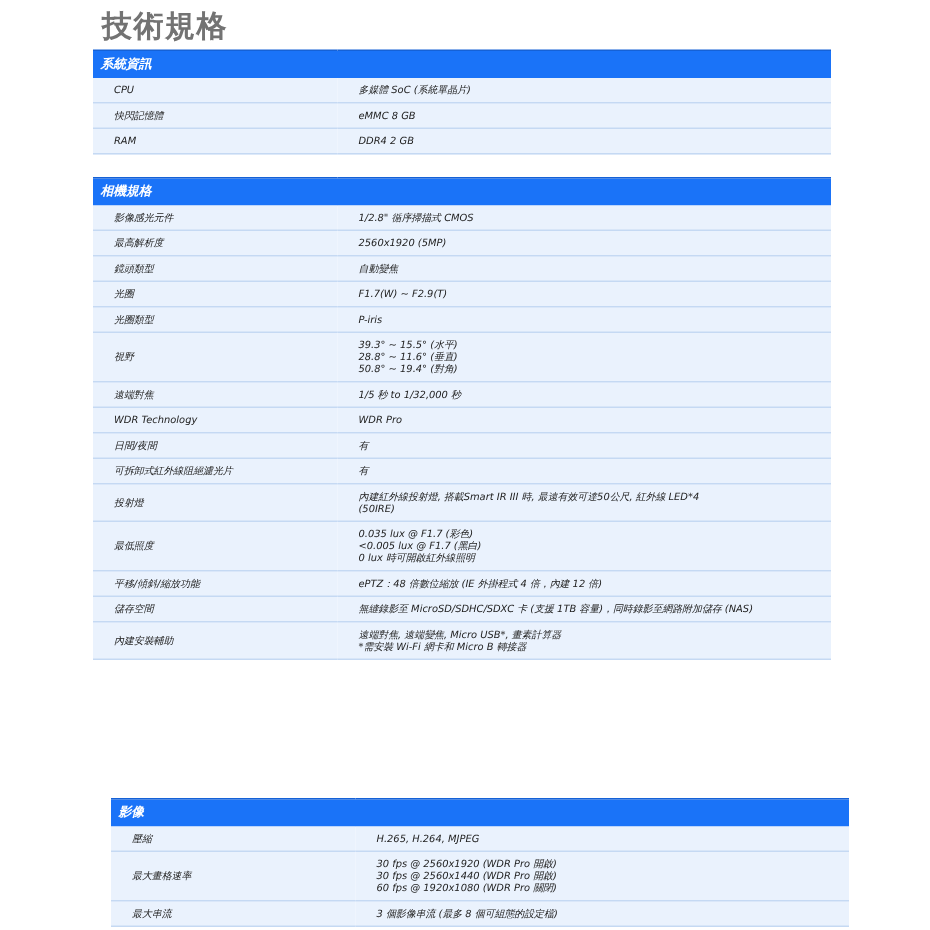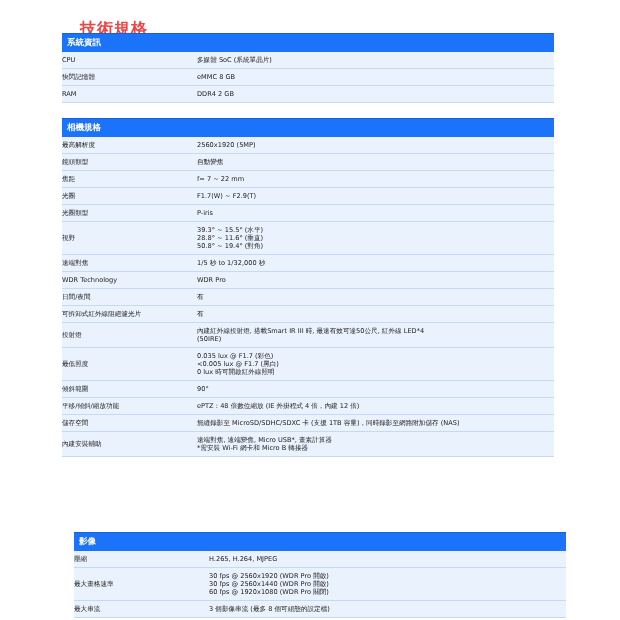--- a/index.html
+++ b/index.html
@@ -1,23 +1,23 @@
 <!DOCTYPE html>
 <html><head>
 <meta charset="utf-8">
 <style>
   html, body { margin: 0; padding: 0; background: #ffffff; }
   body { width: 620px; height: 620px; overflow: hidden; position: relative;
          font-family: "DejaVu Sans", "Liberation Sans", sans-serif; color: #222; }
-  .page-title { position: absolute; left: 64px; top: 0px; margin: 16px;
-                font-size: 16px; font-weight: bold; color: #ef4444; letter-spacing: 1px; line-height: 26px; }
-  .spec-table { position: absolute; left: 62px; width: 492px; border-collapse: collapse; }
+  .page-title { position: absolute; left: 64px; top: 0px; margin: 4px;
+                font-size: 20px; font-weight: bold; color: #737373; letter-spacing: 1px; line-height: 26px; }
+  .spec-table { position: absolute; left: 62px; width: 492px; border-collapse: collapse; font-style: italic; }
   .spec-table th { background: #1a73f8; color: #ffffff; text-align: left; font-size: 8.5px;
                    font-weight: bold; padding: 0 5px; height: 18px; border-top: 1px solid #1561d6; }
-  .spec-table td { background: #eaf2fd; font-size: 6.6px; line-height: 8px; padding: 4px 0;
+  .spec-table td { background: #eaf2fd; font-size: 6.6px; line-height: 8px; padding: 4px 14px;
                    border-bottom: 2px solid #ffffff; vertical-align: middle; color: #222; }
   .spec-table tr.row td { border-bottom: 1px solid #c5d9f3; }
   .spec-table td.k { width: 135px; }
   .spec-table td.v { white-space: pre-line; }
   #sys { top: 33px; }
   #cam { top: 118px; }
   #vid { top: 532px; margin-left: 12px; }
 </style>
 </head>
 <body>
@@ -47,30 +47,30 @@
 </table>
 
 <table class="spec-table" id="cam">
   <thead>
       <tr>
         <th colspan="2">相機規格</th>
       </tr>
     </thead>
   <tbody>
     <tr class="row">
+        <td class="k">影像感光元件</td>
+        <td class="v">1/2.8" 循序掃描式 CMOS</td>
+      </tr>
+    <tr class="row">
         <td class="k">最高解析度</td>
         <td class="v">2560x1920 (5MP)</td>
       </tr>
     <tr class="row">
         <td class="k">鏡頭類型</td>
         <td class="v">自動變焦</td>
-      </tr>
-    <tr class="row">
-        <td class="k">焦距</td>
-        <td class="v">f= 7 ~ 22 mm</td>
       </tr>
     <tr class="row">
         <td class="k">光圈</td>
         <td class="v">F1.7(W) ~ F2.9(T)</td>
       </tr>
     <tr class="row">
         <td class="k">光圈類型</td>
         <td class="v">P-iris</td>
       </tr>
     <tr class="row">
@@ -100,24 +100,20 @@
         <td class="v">內建紅外線投射燈, 搭載Smart IR III 時, 最遠有效可達50公尺, 紅外線 LED*4
 (50IRE)</td>
       </tr>
     <tr class="row">
         <td class="k">最低照度</td>
         <td class="v">0.035 lux @ F1.7 (彩色)
 &lt;0.005 lux @ F1.7 (黑白)
 0 lux 時可開啟紅外線照明</td>
       </tr>
     <tr class="row">
-        <td class="k">傾斜範圍</td>
-        <td class="v">90°</td>
-      </tr>
-    <tr class="row">
         <td class="k">平移/傾斜/縮放功能</td>
         <td class="v">ePTZ：48 倍數位縮放 (IE 外掛程式 4 倍，內建 12 倍)</td>
       </tr>
     <tr class="row">
         <td class="k">儲存空間</td>
         <td class="v">無縫錄影至 MicroSD/SDHC/SDXC 卡 (支援 1TB 容量)，同時錄影至網路附加儲存 (NAS)</td>
       </tr>
     <tr class="row">
         <td class="k">內建安裝輔助</td>
         <td class="v">遠端對焦, 遠端變焦, Micro USB*, 畫素計算器

